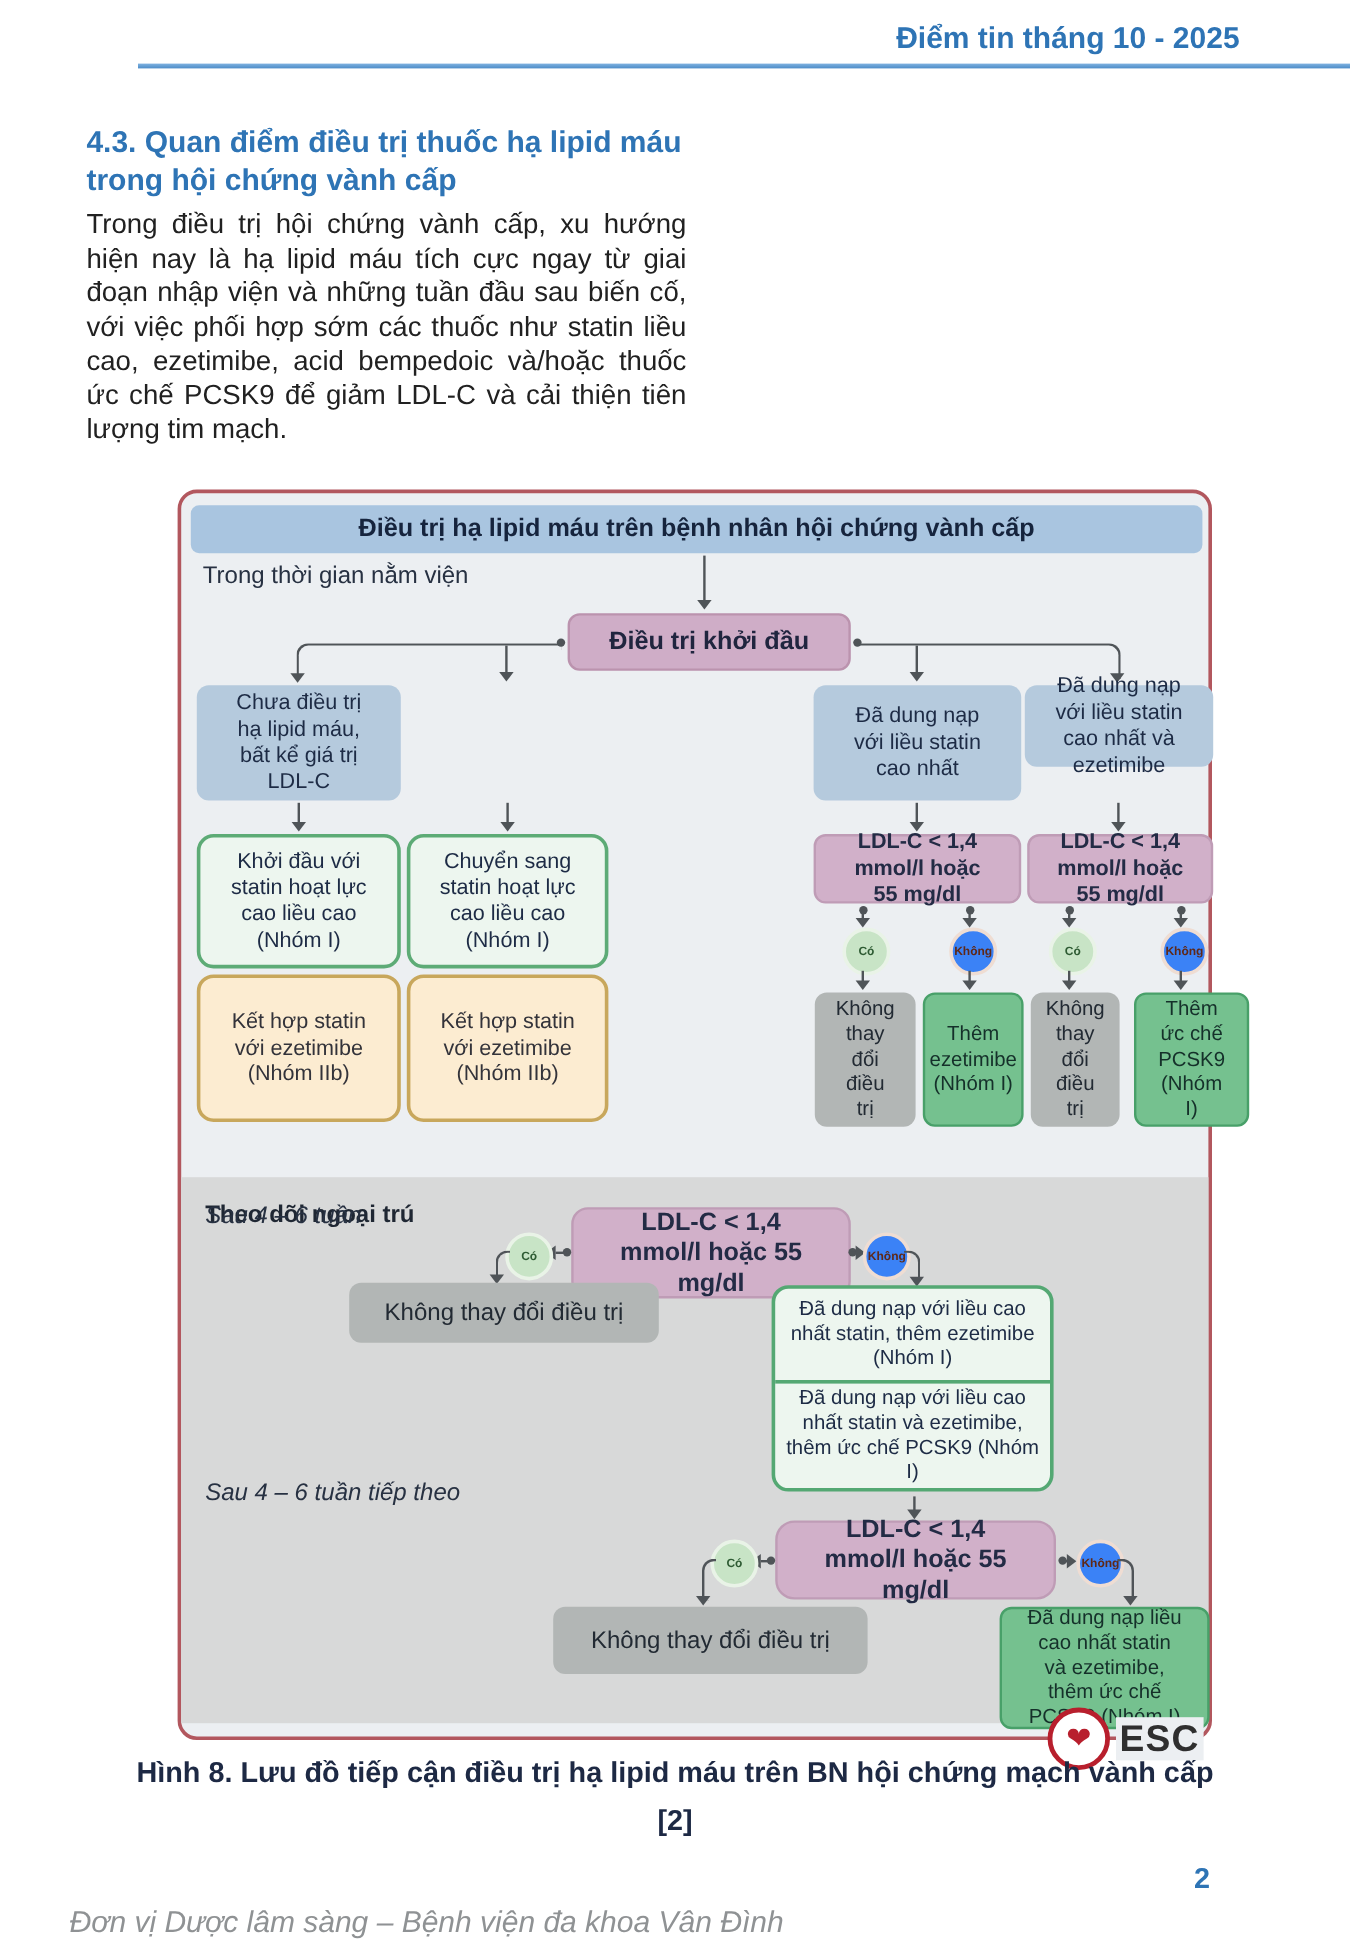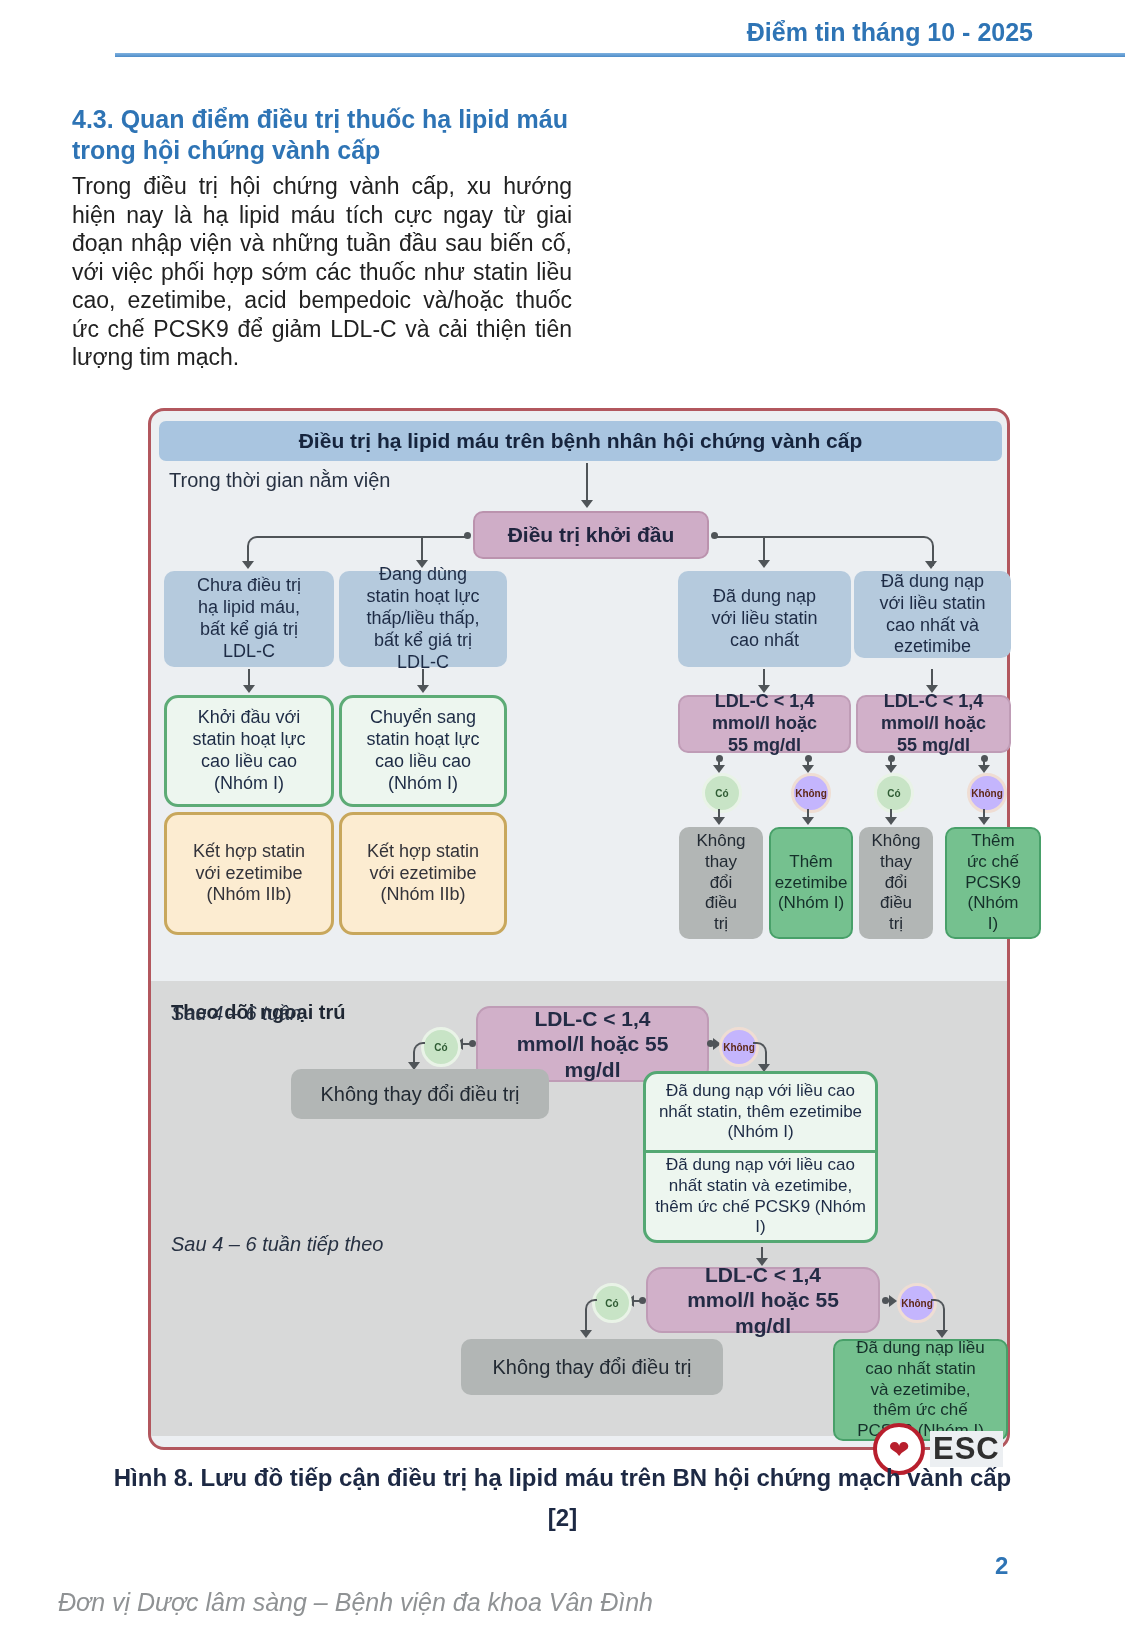--- a/index.html
+++ b/index.html
@@ -30,21 +30,21 @@
   .vl{position:absolute;width:0;border-left:2.4px solid #4f5458;}
   .hl{position:absolute;height:0;border-top:2.4px solid #4f5458;}
   .dot{position:absolute;width:7px;height:7px;border-radius:50%;background:#4f5458;}
   .ah-d{position:absolute;width:0;height:0;border-left:6px solid transparent;border-right:6px solid transparent;border-top:8px solid #4f5458;}
   .ah-l{position:absolute;width:0;height:0;border-top:6px solid transparent;border-bottom:6px solid transparent;border-right:8px solid #4f5458;}
   .ah-r{position:absolute;width:0;height:0;border-top:6px solid transparent;border-bottom:6px solid transparent;border-left:8px solid #4f5458;}
   .elbl{position:absolute;border-left:2.4px solid #4f5458;border-top:2.4px solid #4f5458;border-top-left-radius:10px;}
   .elbr{position:absolute;border-right:2.4px solid #4f5458;border-top:2.4px solid #4f5458;border-top-right-radius:10px;}
   .circle{position:absolute;width:34px;height:34px;border-radius:50%;display:flex;align-items:center;justify-content:center;font-weight:bold;}
   .yes{background:#c8e4c6;border:3px solid #e9f3e7;color:#2e5b33;font-size:10px;}
-  .no{background:#c4b5fd;border:3px solid #efddd3;color:#5f2817;font-size:10px;text-align:right;}
+  .no{background:#3b82f6;border:3px solid #efddd3;color:#5f2817;font-size:10px;text-align:right;}
   
   .combo{position:absolute;display:flex;flex-direction:column;}
   .combo .mintcell{height:112px;margin-bottom:5px;}
   .combo .creamcell{flex:1;}
   .wrapgreen{position:absolute;box-sizing:border-box;background:#edf6ef;border:3px solid #54a873;border-radius:14px;display:flex;flex-direction:column;}
   .wrapgreen .cell{display:flex;align-items:center;justify-content:center;text-align:center;font-size:17px;color:#1d2b45;line-height:1.22;padding:2px 8px;}
   .wrapgreen .c1{height:80px;border-bottom:3px solid #54a873;}
   .wrapgreen .c2{flex:1;}
   
   .esclogo{position:absolute;left:722px;top:1012px;display:flex;align-items:center;gap:5px;}
@@ -81,23 +81,22 @@
   <div class="elbl" style="left:96px;top:125px;width:219px;height:28px;"></div>
   <div class="ah-d" style="left:91px;top:150px;"></div>
   <div class="vl" style="left:270px;top:127px;height:24px;"></div>
   <div class="ah-d" style="left:265px;top:149px;"></div>
   <div class="elbr" style="left:562px;top:125px;width:219px;height:28px;"></div>
   <div class="ah-d" style="left:774px;top:150px;"></div>
   <div class="vl" style="left:612px;top:127px;height:24px;"></div>
   <div class="ah-d" style="left:607px;top:149px;"></div>
 
   <div class="box blue" style="left:13px;top:160px;width:170px;height:96px;">Chưa điều trị hạ lipid máu, bất kể giá trị LDL-C</div>
-  <div class="box blue" style="left:188px;top:160px;width:168px;height:96px;">Đang dùng statin hoạt lực thấp/liều thấp, bất kể giá trị LDL-C</div>
   <div class="box blue" style="left:527px;top:160px;width:173px;height:96px;">Đã dung nạp với liều statin cao nhất</div>
-  <div class="box blue" style="left:703px;top:160px;width:157px;height:87px;">Đã dung nạp với liều statin cao nhất và ezetimibe</div>
+  <div class="box blue" style="left:703px;top:160px;width:157px;height:68px;">Đã dung nạp với liều statin cao nhất và ezetimibe</div>
 
   <div class="vl" style="left:97px;top:258px;height:17px;"></div>
   <div class="ah-d" style="left:92px;top:274px;"></div>
   <div class="vl" style="left:271px;top:258px;height:17px;"></div>
   <div class="ah-d" style="left:266px;top:274px;"></div>
   <div class="vl" style="left:612px;top:258px;height:17px;"></div>
   <div class="ah-d" style="left:607px;top:274px;"></div>
   <div class="vl" style="left:780px;top:258px;height:17px;"></div>
   <div class="ah-d" style="left:775px;top:274px;"></div>
 

